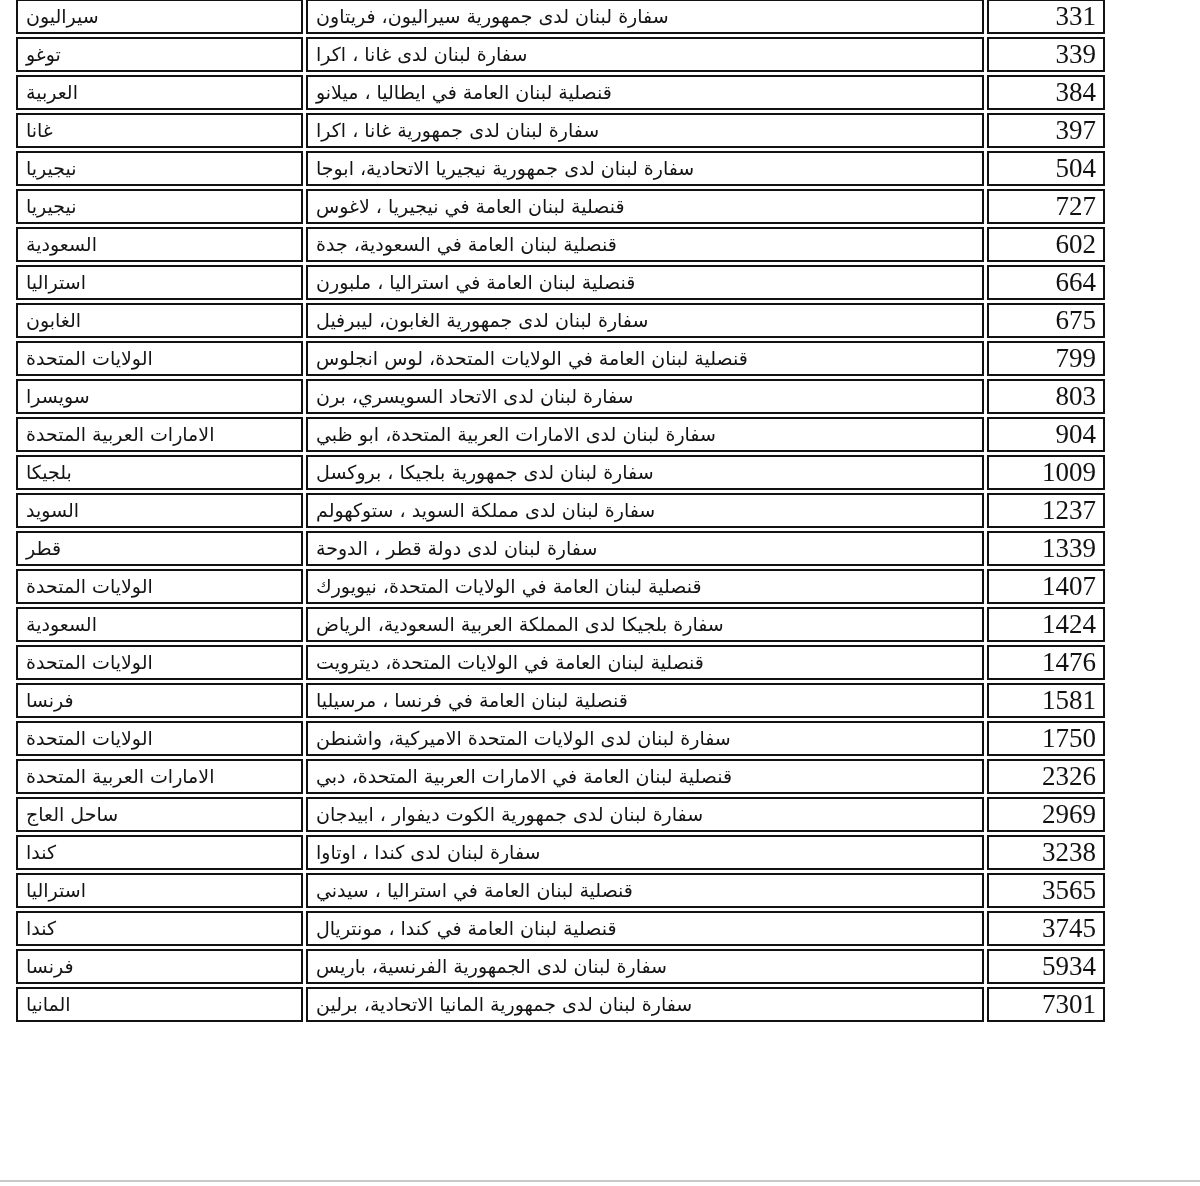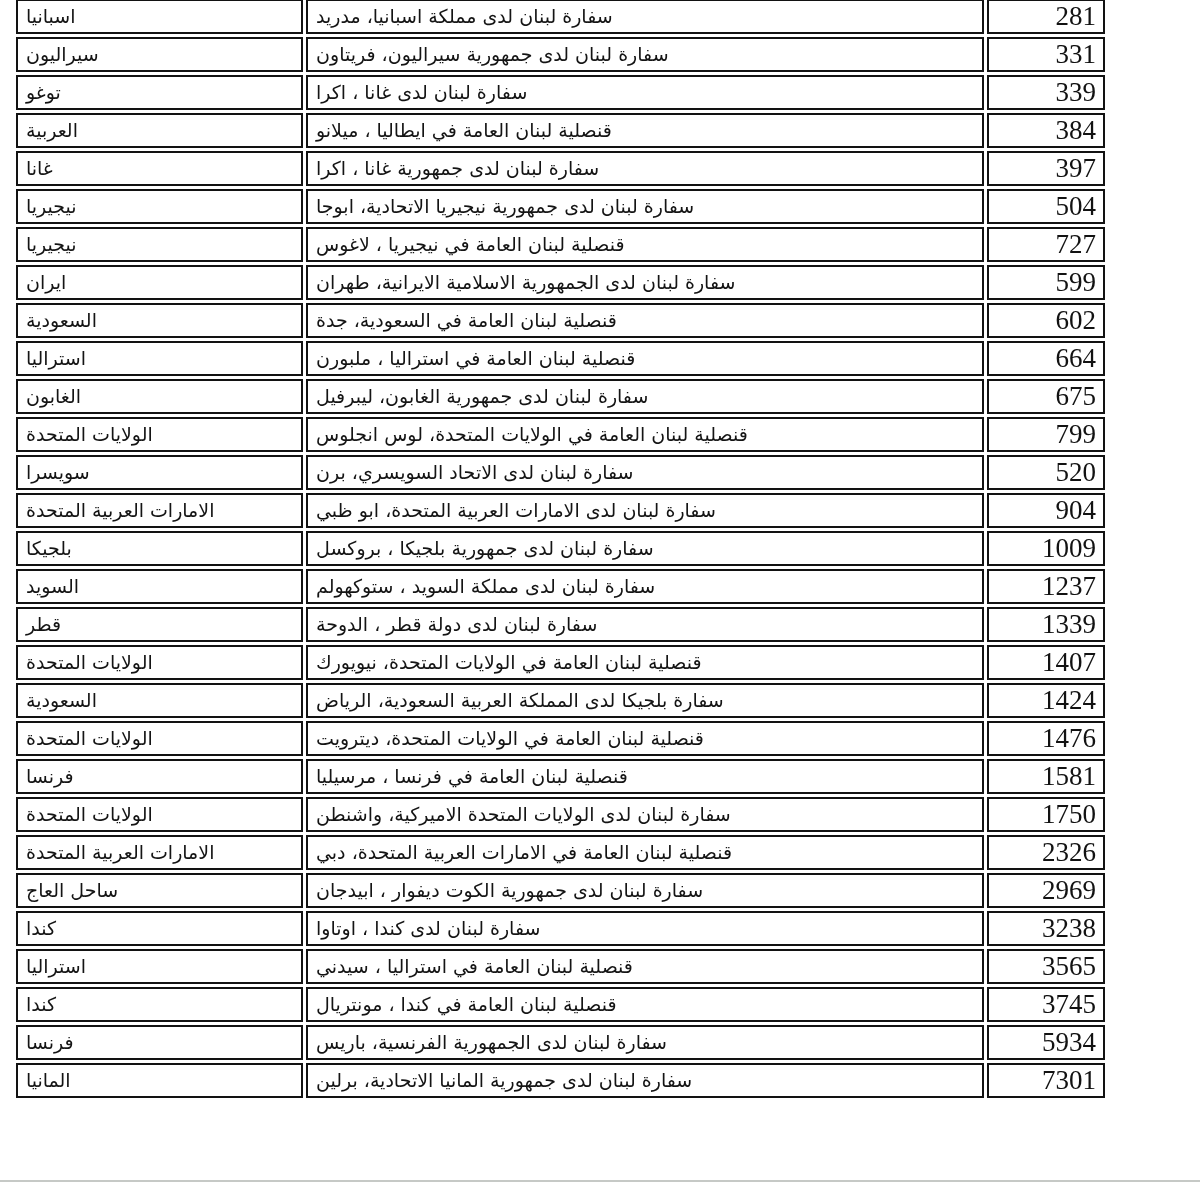--- a/index.html
+++ b/index.html
@@ -57,25 +57,20 @@
     height: 2px;
     background: #c6c9c6;
   }
 </style>
 </head>
 <body>
 
 <div class="page">
   <table class="missions">
     <tbody id="table-body">
-      <tr>
-    <td class="c1 arabic">اسبانيا</td>
-    <td class="c2 arabic">سفارة لبنان لدى مملكة اسبانيا، مدريد</td>
-    <td class="c3">281</td>
-  </tr>
         <tr>
     <td class="c1 arabic">سيراليون</td>
     <td class="c2 arabic">سفارة لبنان لدى جمهورية سيراليون، فريتاون</td>
     <td class="c3">331</td>
   </tr>
         <tr>
     <td class="c1 arabic">توغو</td>
     <td class="c2 arabic">سفارة لبنان لدى غانا ، اكرا</td>
     <td class="c3">339</td>
   </tr>
@@ -93,25 +88,20 @@
     <td class="c1 arabic">نيجيريا</td>
     <td class="c2 arabic">سفارة لبنان لدى جمهورية نيجيريا الاتحادية، ابوجا</td>
     <td class="c3">504</td>
   </tr>
         <tr>
     <td class="c1 arabic">نيجيريا</td>
     <td class="c2 arabic">قنصلية لبنان العامة في نيجيريا ، لاغوس</td>
     <td class="c3">727</td>
   </tr>
         <tr>
-    <td class="c1 arabic">ايران</td>
-    <td class="c2 arabic">سفارة لبنان لدى الجمهورية الاسلامية الايرانية، طهران</td>
-    <td class="c3">599</td>
-  </tr>
-        <tr>
     <td class="c1 arabic">السعودية</td>
     <td class="c2 arabic">قنصلية لبنان العامة في السعودية، جدة</td>
     <td class="c3">602</td>
   </tr>
         <tr>
     <td class="c1 arabic">استراليا</td>
     <td class="c2 arabic">قنصلية لبنان العامة في استراليا ، ملبورن</td>
     <td class="c3">664</td>
   </tr>
         <tr>
@@ -120,21 +110,21 @@
     <td class="c3">675</td>
   </tr>
         <tr>
     <td class="c1 arabic">الولايات المتحدة</td>
     <td class="c2 arabic">قنصلية لبنان العامة في الولايات المتحدة، لوس انجلوس</td>
     <td class="c3">799</td>
   </tr>
         <tr>
     <td class="c1 arabic">سويسرا</td>
     <td class="c2 arabic">سفارة لبنان لدى الاتحاد السويسري، برن</td>
-    <td class="c3">520</td>
+    <td class="c3">803</td>
   </tr>
         <tr>
     <td class="c1 arabic">الامارات العربية المتحدة</td>
     <td class="c2 arabic">سفارة لبنان لدى الامارات العربية المتحدة، ابو ظبي</td>
     <td class="c3">904</td>
   </tr>
         <tr>
     <td class="c1 arabic">بلجيكا</td>
     <td class="c2 arabic">سفارة لبنان لدى جمهورية بلجيكا ، بروكسل</td>
     <td class="c3">1009</td>

